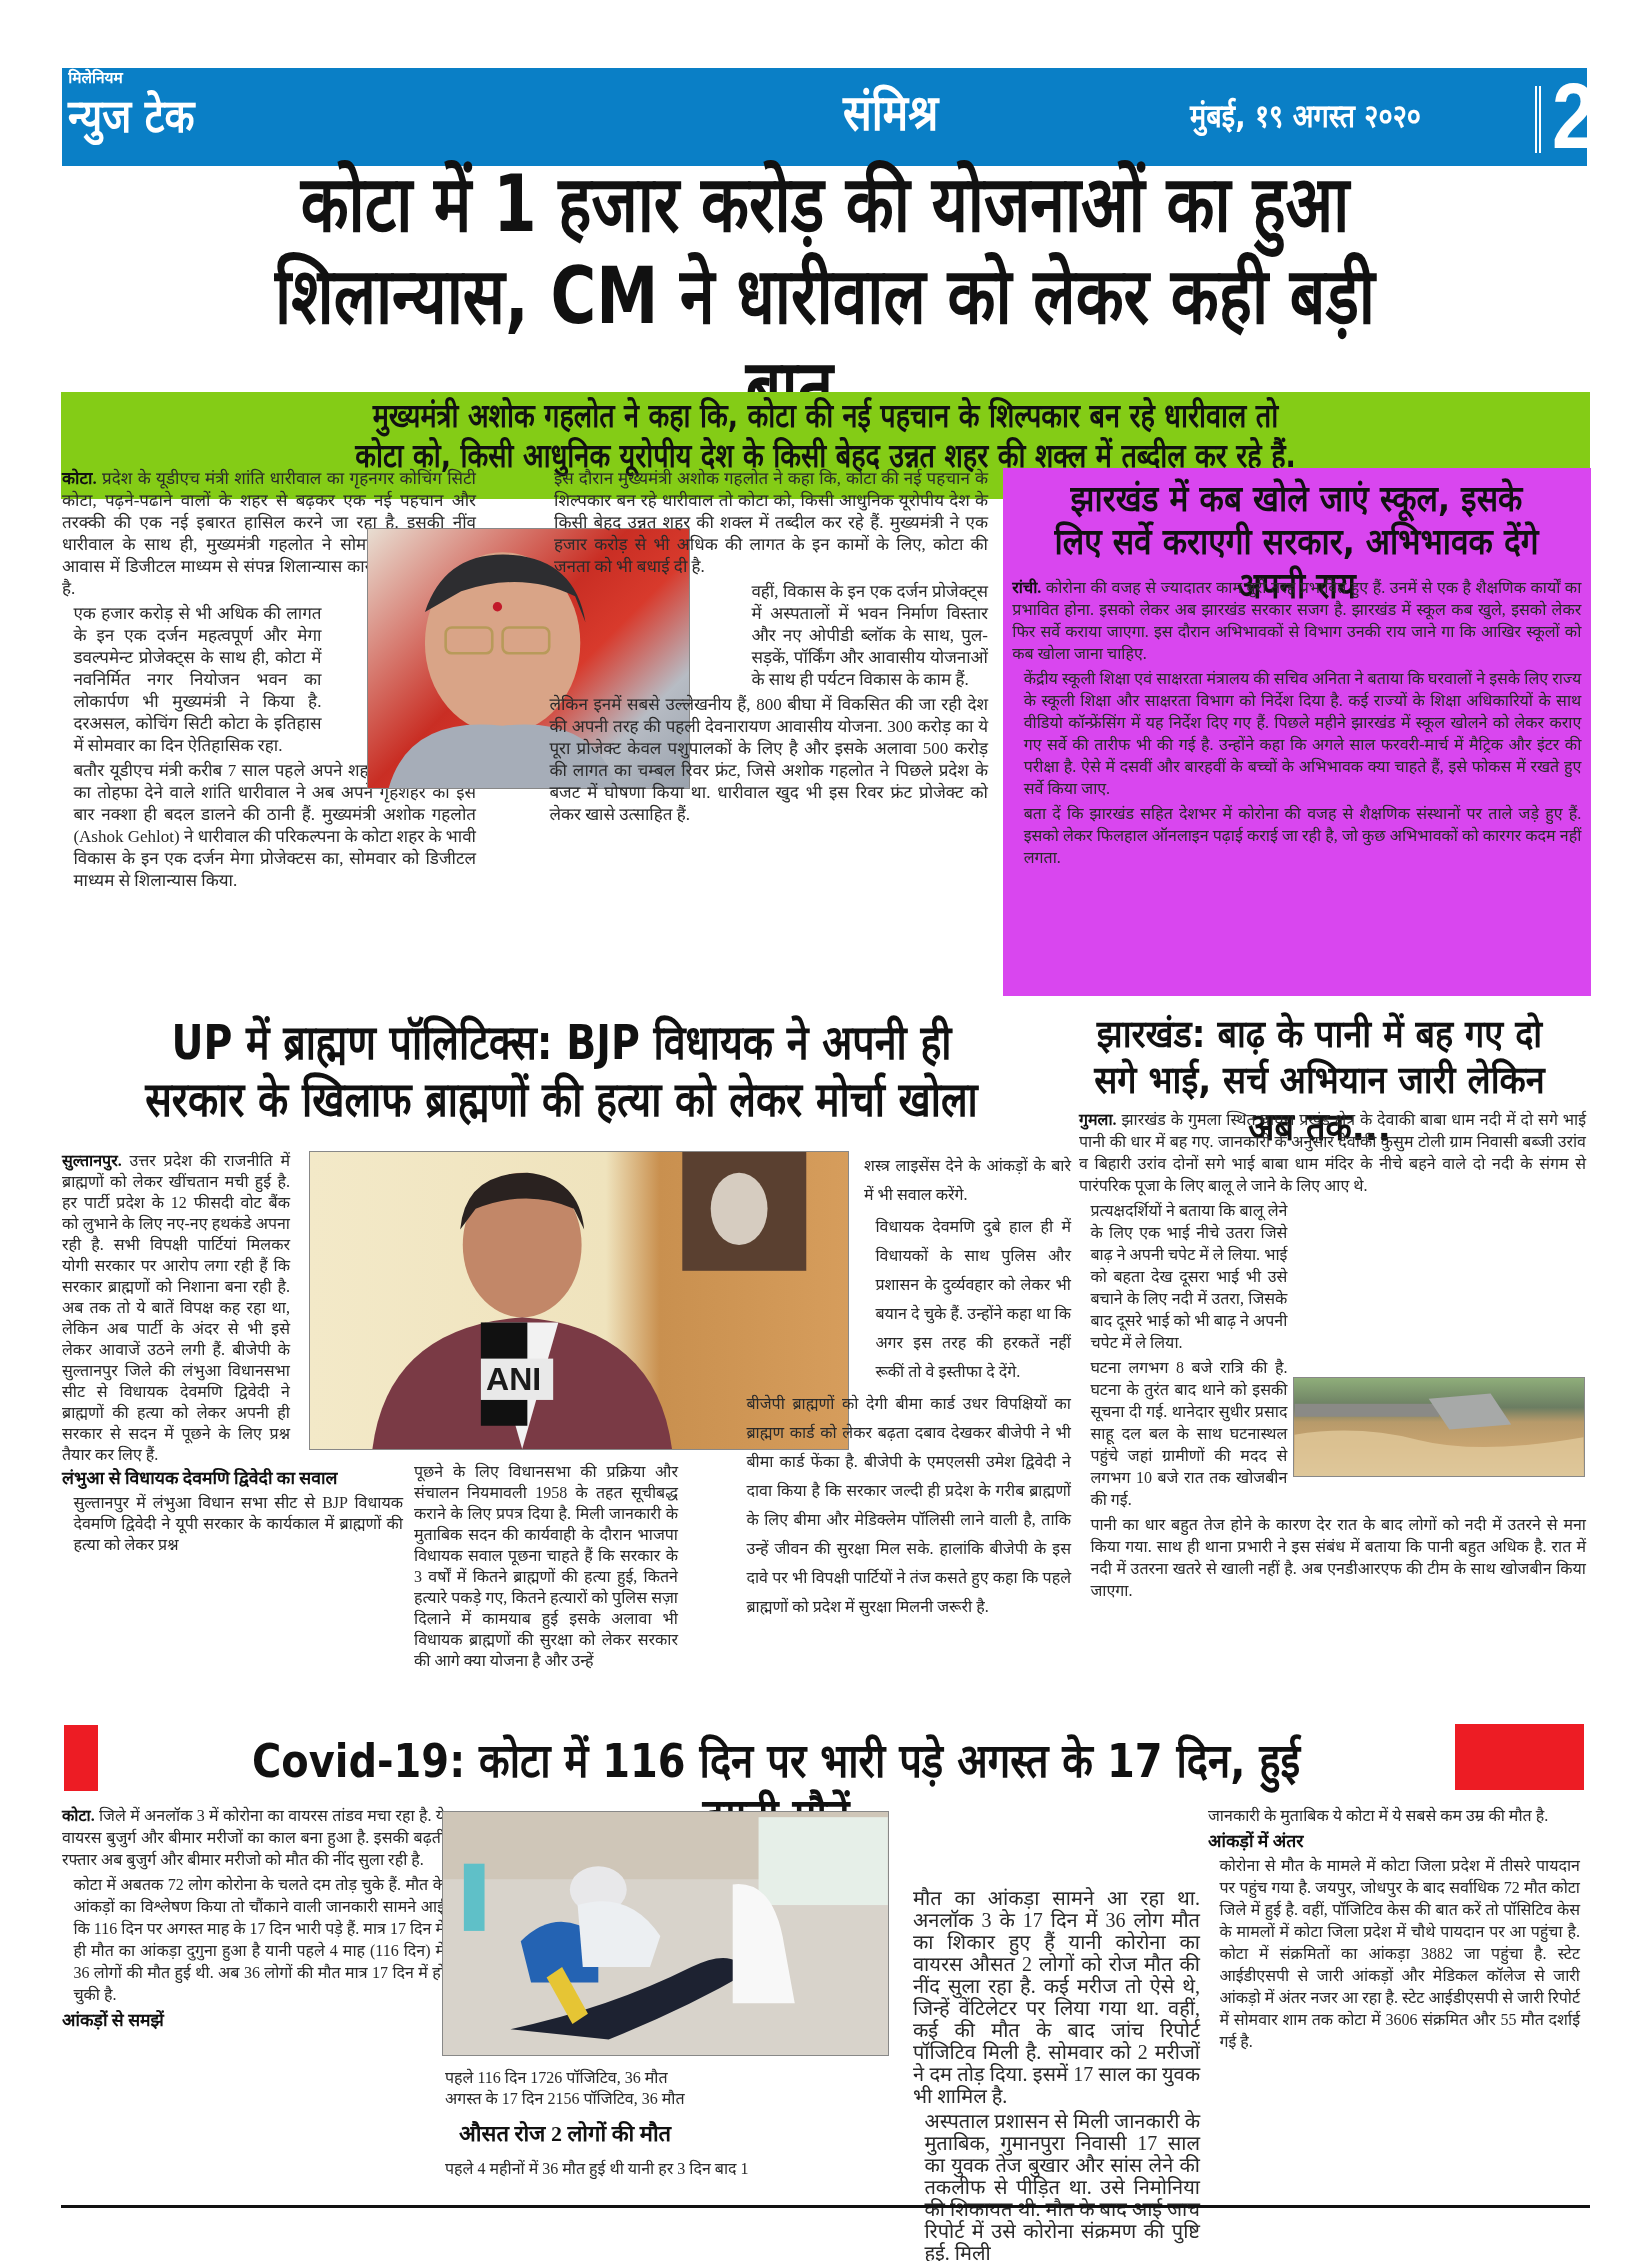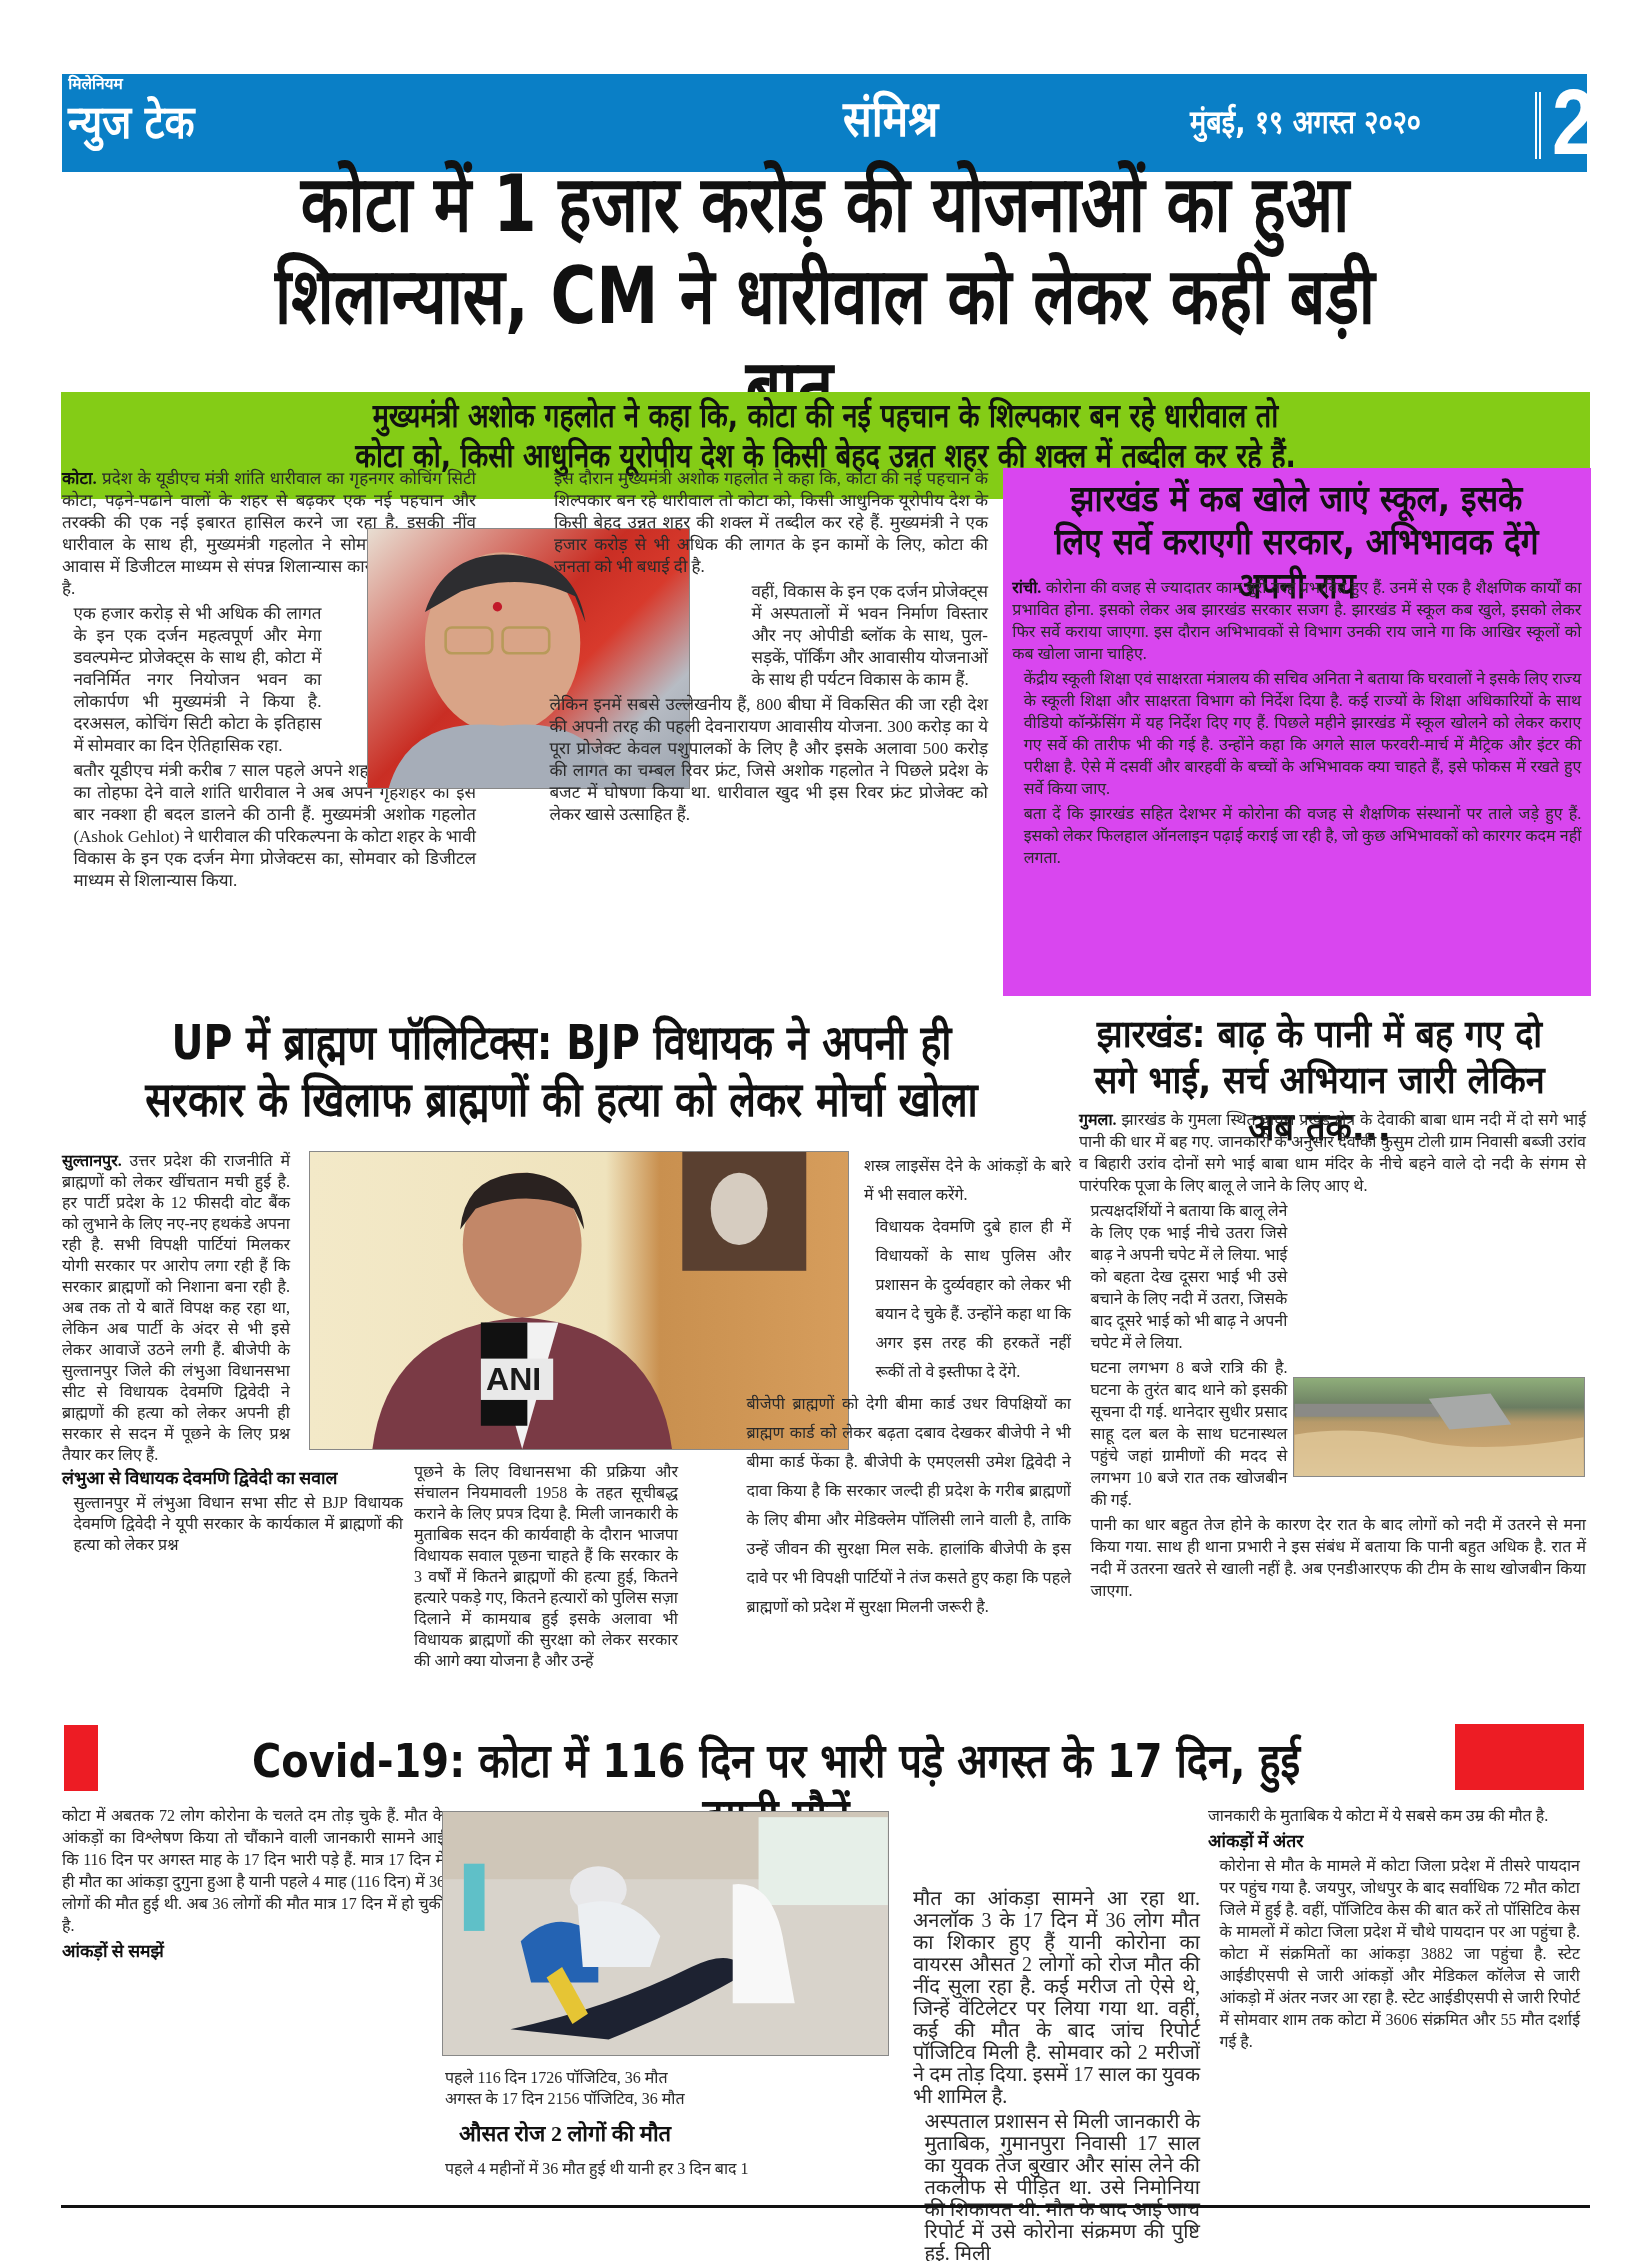--- a/index.html
+++ b/index.html
@@ -1,20 +1,20 @@
 <!DOCTYPE html>
 <html style="font-size:8.3px"><head>
 <meta charset="utf-8">
 <style>
   html, body { margin:0; padding:0; background:#ffffff; }
   body { width:1650px; height:2261px; position:relative; overflow:hidden;
          font-family:"DejaVu Sans", "Liberation Sans", sans-serif; color:#222; }
   .abs { position:absolute; }
   
-  .masthead { left:62px; top:74px; width:1525px; height:98px; background:#0a7fc6; color:#fff; }
+  .masthead { left:62px; top:68px; width:1525px; height:98px; background:#0a7fc6; color:#fff; }
   .mast-small { left:6.2px; top:3.1px; font-size:15.5px; font-weight:bold; line-height:1; }
   .mast-brand { left:6.2px; top:23px; font-size:46px; font-weight:bold; line-height:1.1; transform:scaleX(0.85); transform-origin:left; }
   .mast-section { left:781px; top:17.6px; font-size:50px; font-weight:bold; line-height:1.1; transform:scaleX(0.85); transform-origin:left; }
   .mast-date { left:1128px; top:29px; font-size:32px; font-weight:bold; line-height:1.2; transform:scaleX(0.85); transform-origin:left; white-space:nowrap; }
   .mast-rule { left:1473px; top:17.6px; width:2.1px; height:67px; border-left:2.1px solid #fff; border-right:2.1px solid #fff; box-sizing:content-box; }
   .mast-page { left:1490px; top:0px; font-size:92px; font-weight:bold; line-height:1.05; font-family:"Liberation Sans", sans-serif; transform:scaleX(0.85); transform-origin:left; }
 
   
   .hl { font-weight:bold; color:#111; text-align:center; line-height:1.18; transform-origin:center; }
   .main-hl { left:31px; top:158px; width:1588px; font-size:78px; transform:scaleX(0.8); }
@@ -142,20 +142,21 @@
     <path d="M260 40 L380 30 L420 90 L300 100 Z" fill="#a7a9a8"></path>
     <path d="M0 110 Q120 90 240 120 T560 115 L560 190 L0 190 Z" fill="#e0c89a" opacity="0.8"></path>
   </svg>
 </div>
 
 <div class="abs red-block" style="left:64px; top:1725px; width:34px; height:66px;"></div>
 <div class="abs hl" style="left:114px; top:1733px; width:1324px; font-size:47px; transform:scaleX(0.85);">Covid-19: कोटा में 116 दिन पर भारी पड़े अगस्त के 17 दिन, हुई दुगुनी मौतें</div>
 <div class="abs red-block" style="left:1455px; top:1724px; width:129px; height:66px;"></div>
 
 <div class="abs body" style="left:62px; top:1805px; width:383px; font-size:16px; line-height:22px;">
+  <p><span class="dateline">कोटा.</span> <span>जिले में अनलॉक 3 में कोरोना का वायरस तांडव मचा रहा है. ये वायरस बुजुर्ग और बीमार मरीजों का काल बना हुआ है. इसकी बढ़ती रफ्तार अब बुजुर्ग और बीमार मरीजो को मौत की नींद सुला रही है.</span></p>
   <p>कोटा में अबतक 72 लोग कोरोना के चलते दम तोड़ चुके हैं. मौत के आंकड़ों का विश्लेषण किया तो चौंकाने वाली जानकारी सामने आई कि 116 दिन पर अगस्त माह के 17 दिन भारी पड़े हैं. मात्र 17 दिन में ही मौत का आंकड़ा दुगुना हुआ है यानी पहले 4 माह (116 दिन) में 36 लोगों की मौत हुई थी. अब 36 लोगों की मौत मात्र 17 दिन में हो चुकी है.</p>
   <div class="subhead">आंकड़ों से समझें</div>
 </div>
 
 <div class="abs photo" style="left:442px; top:1811px; width:445px; height:243px; background:#d8d3cb;">
   <svg width="445" height="243" viewBox="0 0 860 470">
     <rect x="0" y="0" width="860" height="130" fill="#cfc6b8"></rect>
     <rect x="610" y="10" width="250" height="170" fill="#e6efe8"></rect>
     <rect x="40" y="100" width="40" height="130" fill="#5fc0c8"></rect>
     <path d="M150 250 Q220 180 300 240 L300 330 L170 330 Z" fill="#2463b3"></path>

